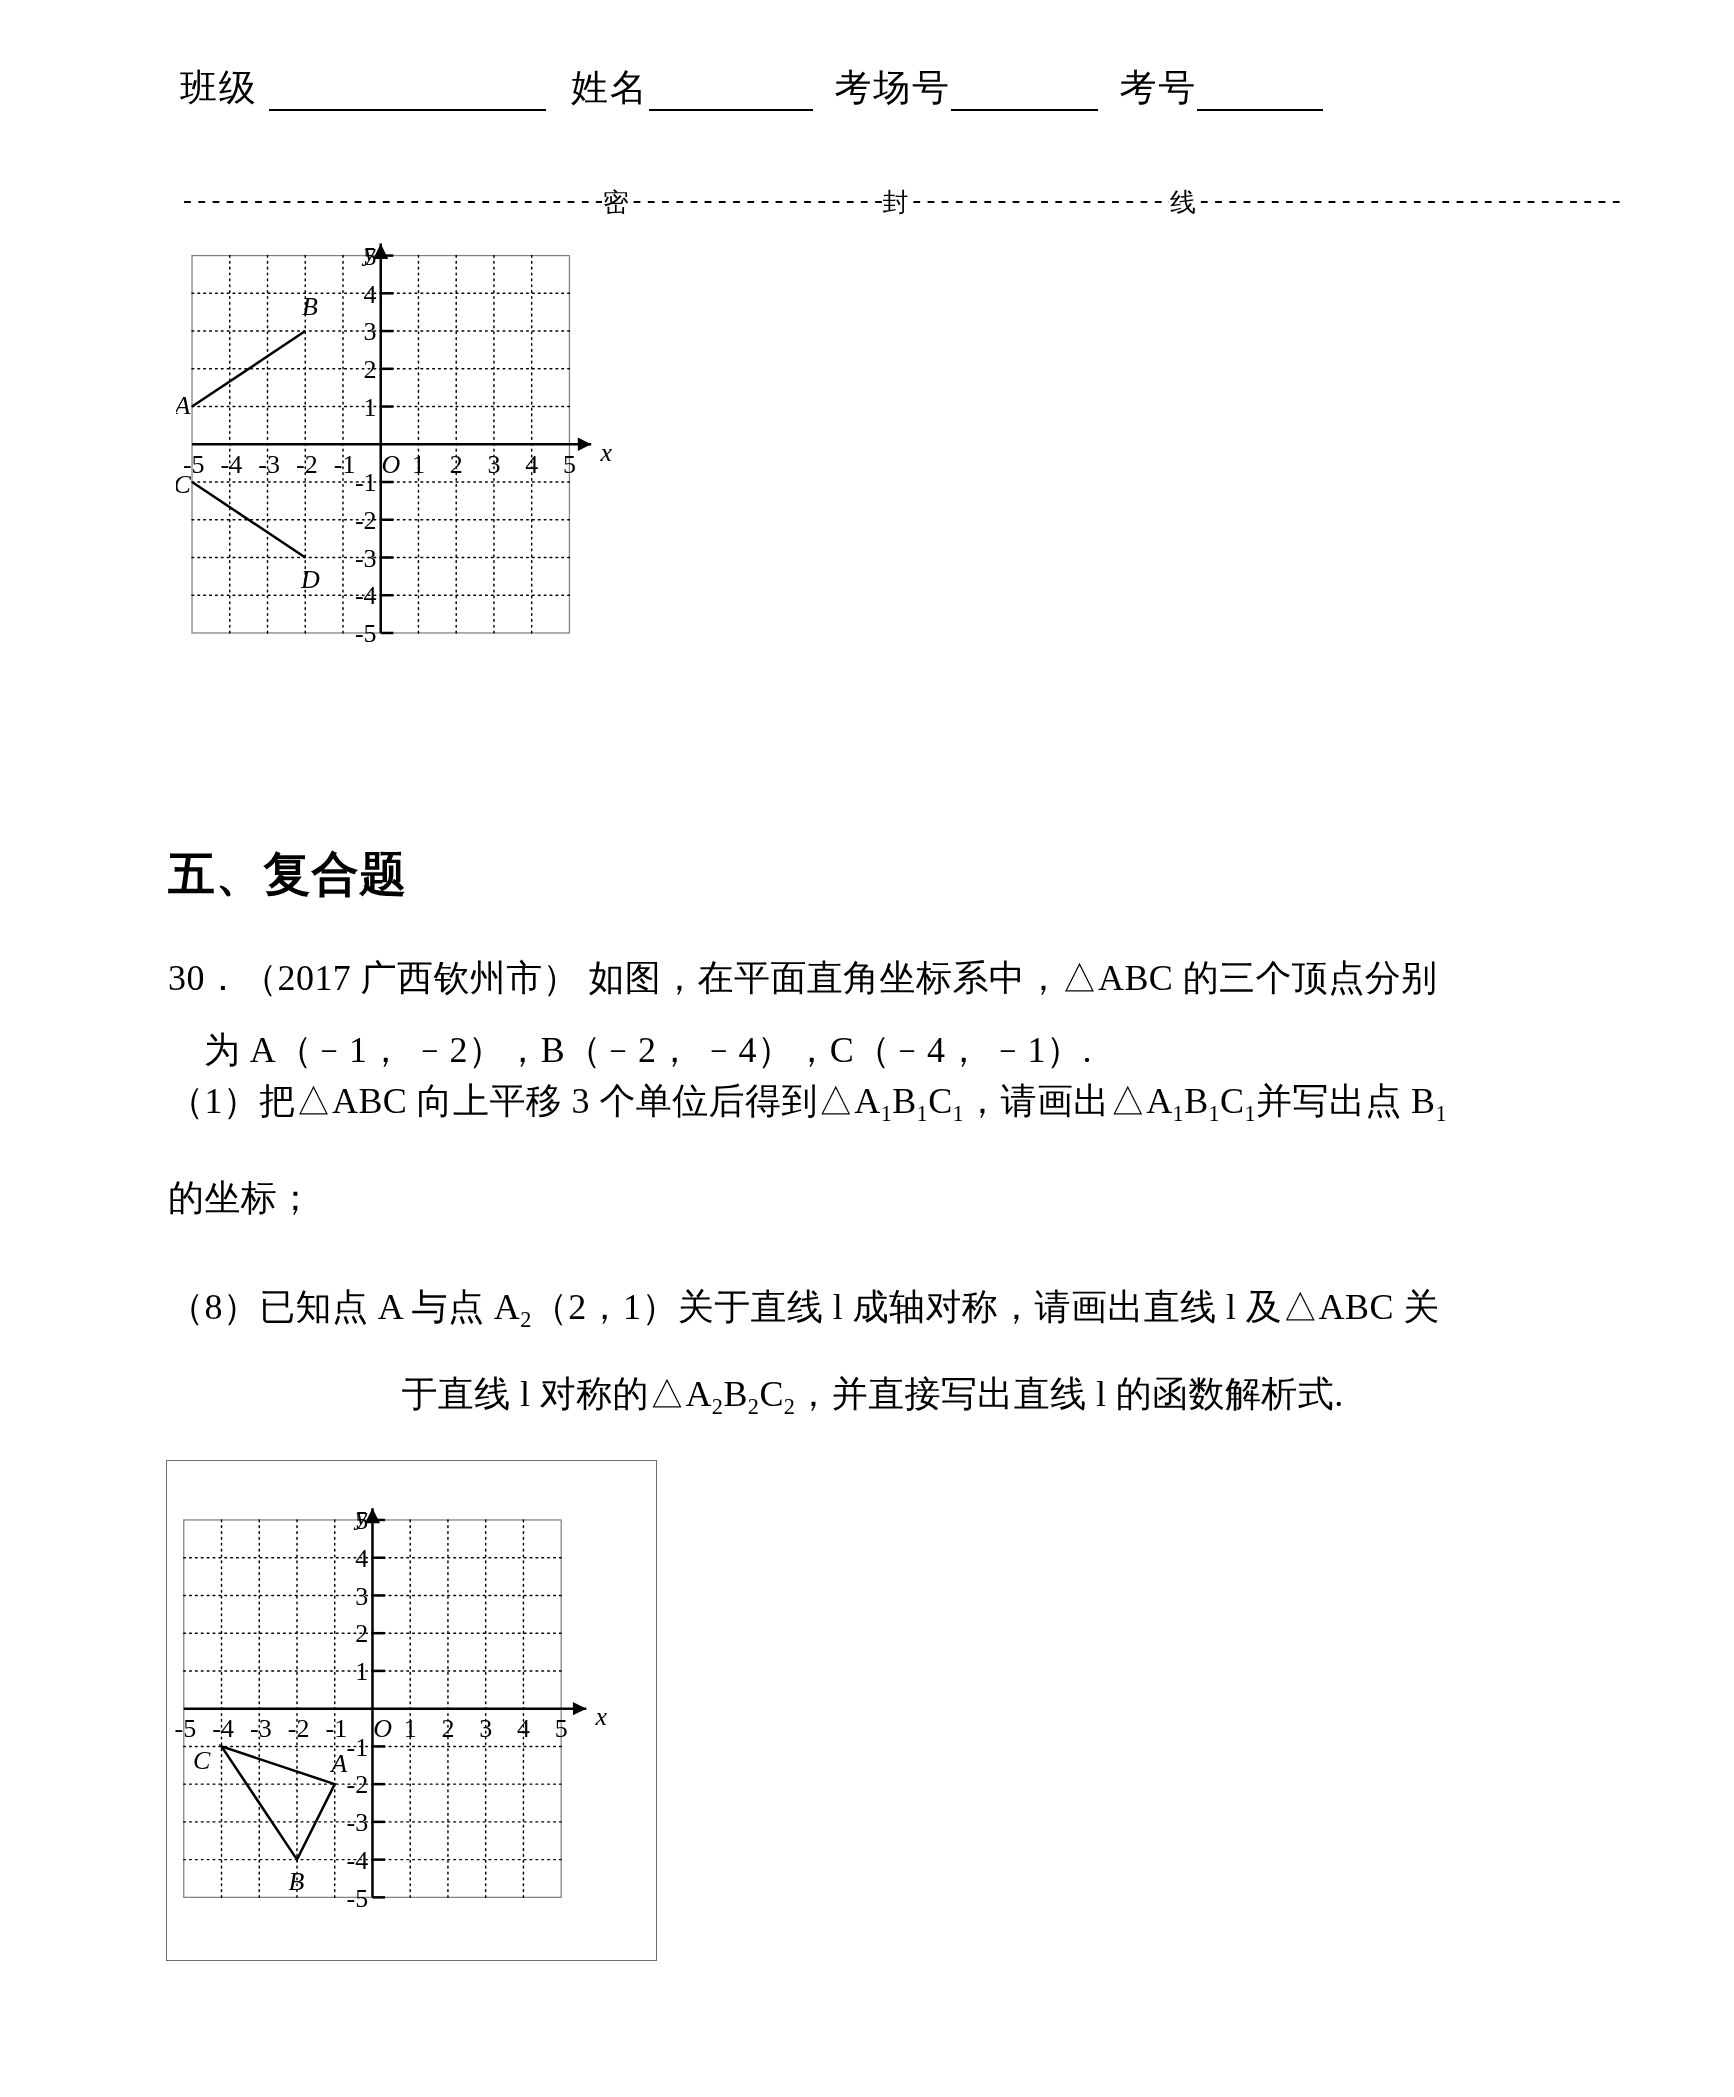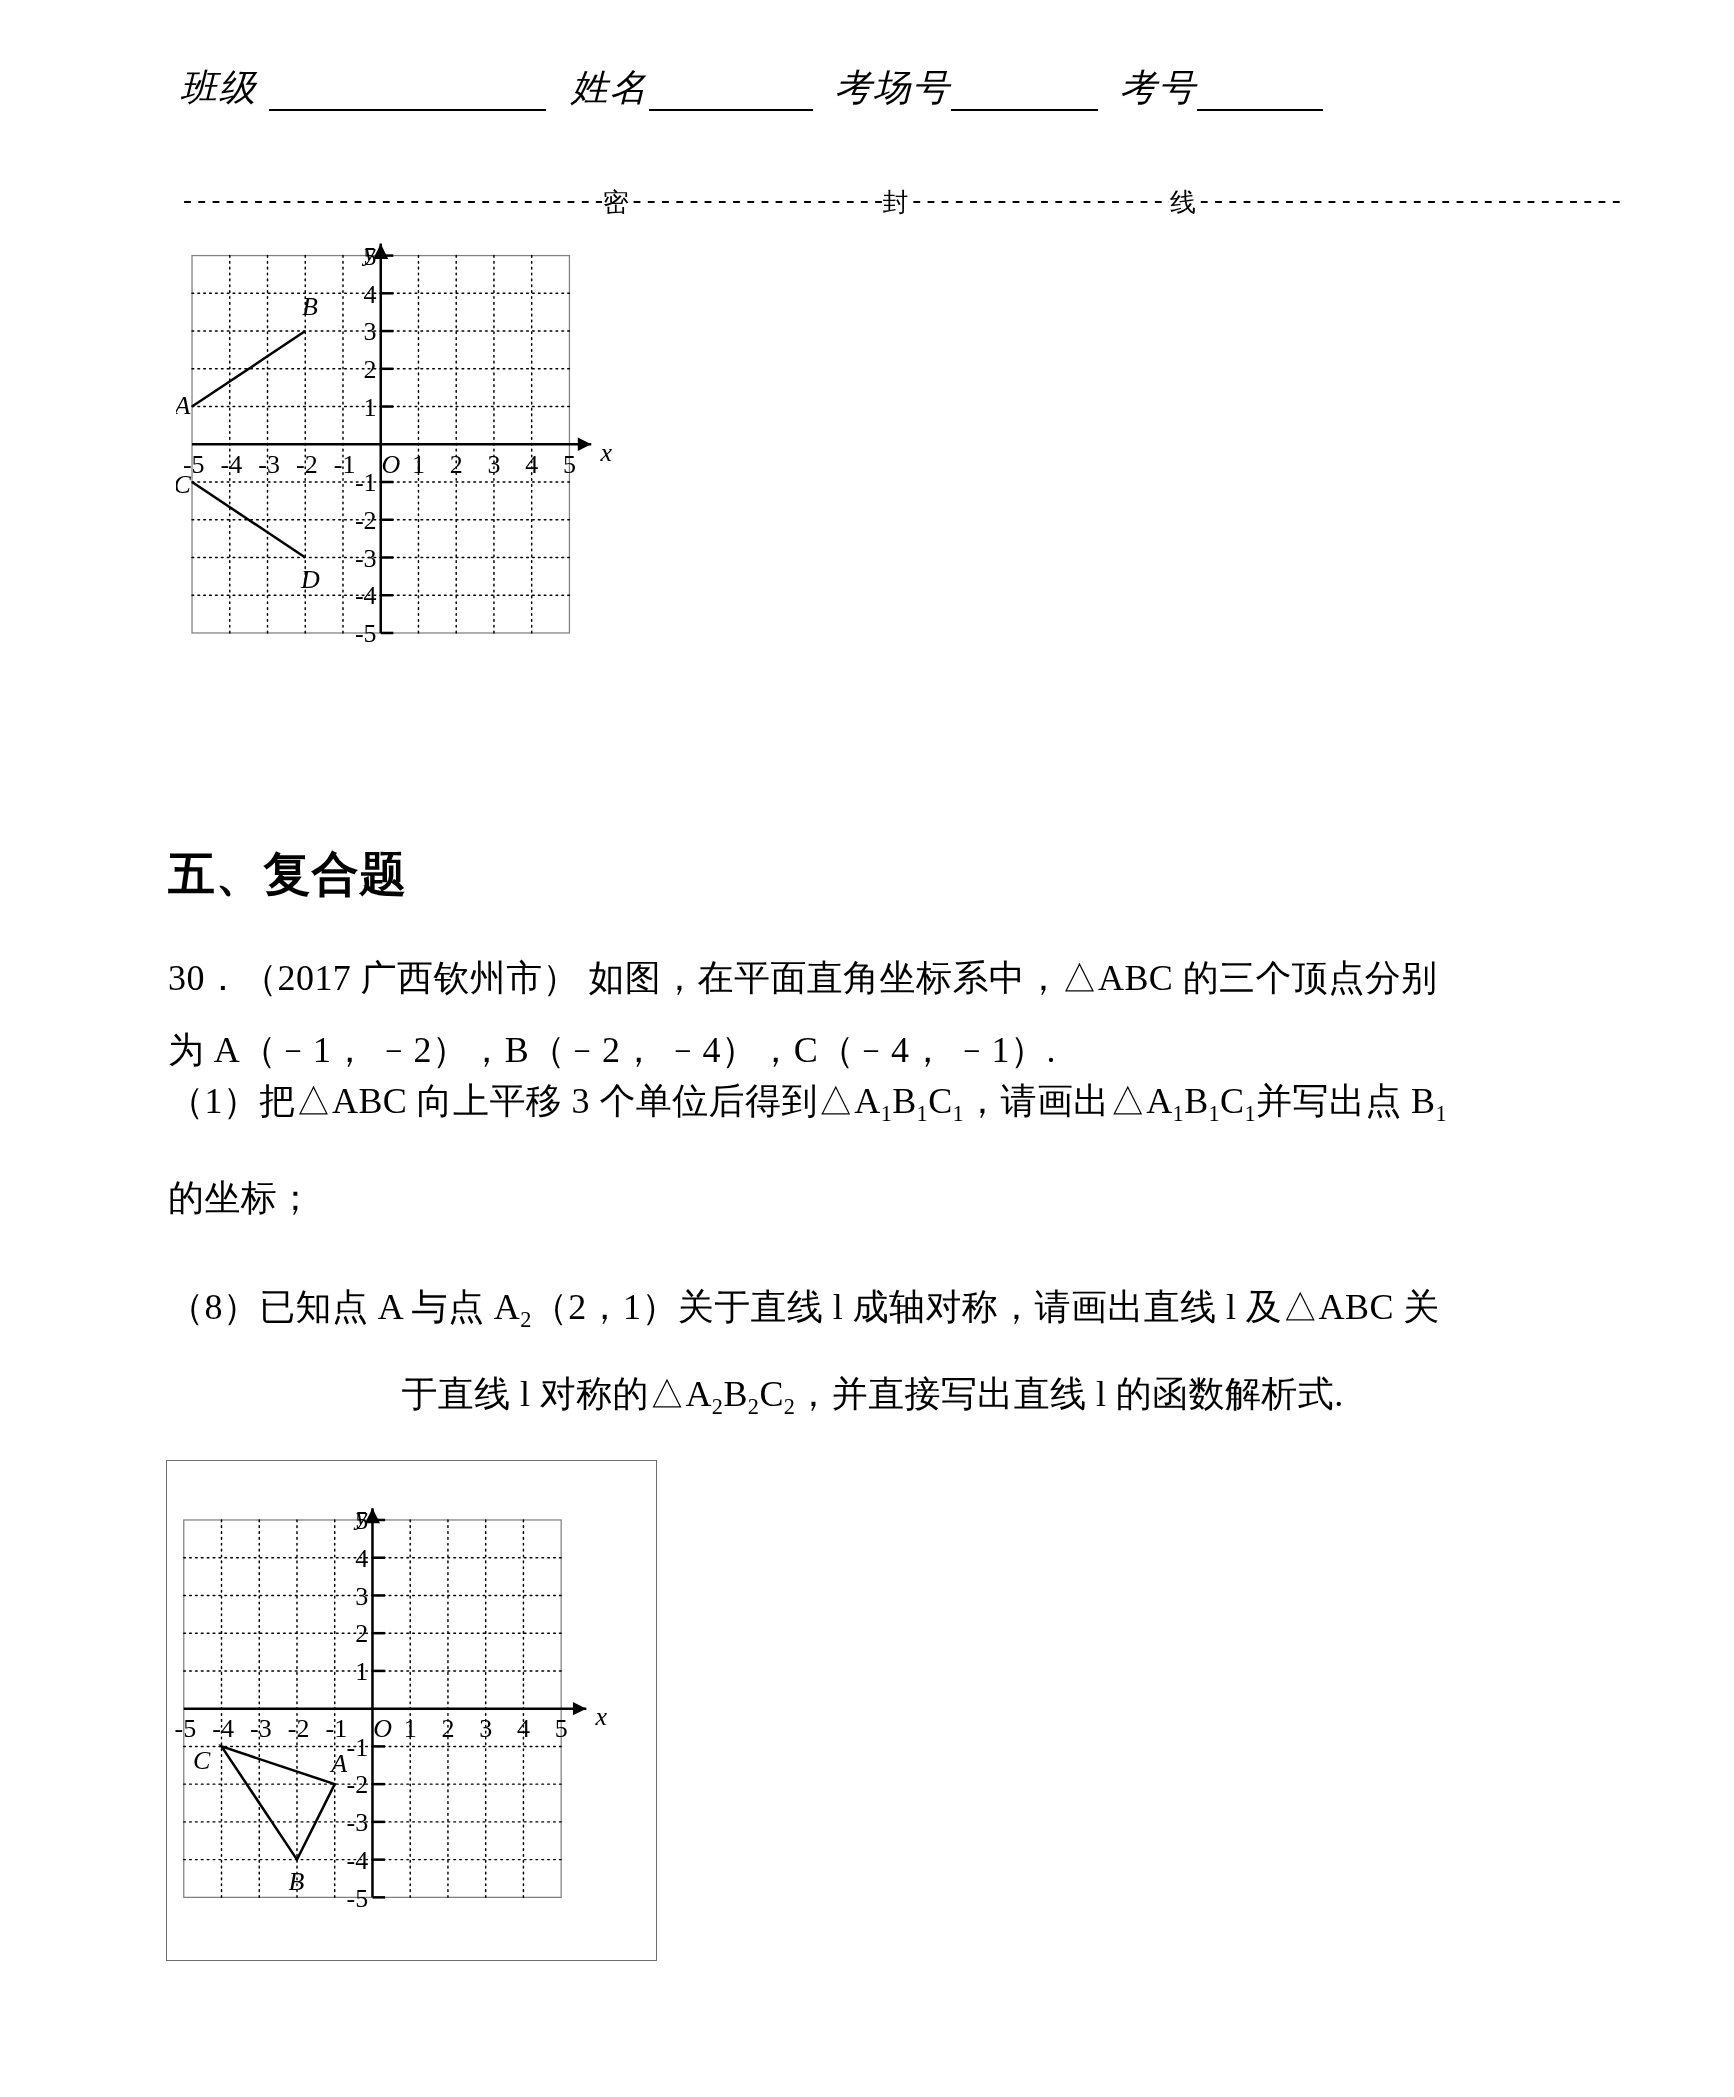--- a/index.html
+++ b/index.html
@@ -8,21 +8,21 @@
     background:#ffffff;
     font-family:"Liberation Serif", serif;
     color:#000;
     position:relative;
     overflow:hidden;
   }
 
   
   .exam-header{
     position:absolute; left:180px; top:63px; width:1384px;
-    display:flex; align-items:flex-end; white-space:nowrap;font-style:italic;
+    display:flex; align-items:flex-end; white-space:nowrap;
   }
   .hdr-label{ font-size:37px; letter-spacing:1.7px; }
   .hdr-blank{
     display:inline-block; border-bottom:2.9px solid #000;
     height:33px; margin:0 0 2.5px 0;
   }
   .blank-class { width:277px; margin-left:11.7px; }
   .blank-name  { width:164px; }
   .blank-room  { width:147px; }
   .blank-id    { width:126px; }
@@ -52,21 +52,21 @@
   .section-title{
     position:absolute; left:168px; top:843px;
     font-size:47px; font-weight:bold; letter-spacing:0.8px;
     font-family:"Liberation Sans", sans-serif;
   }
   .para{
     position:absolute; left:168px; width:1409px;
     font-size:36px; line-height:1.0; letter-spacing:0.4px; white-space:nowrap;
   }
   .p-l1{ top:944px;margin-top:16px; }
-  .p-l2{ top:1032px; }
+  .p-l2{ top:1032px;margin-left:36px; }
   .p-l3{ top:1083px; }
   .p-l4{ top:1180px; }
   .p-l5{ top:1289px; }
   .p-l6{ top:1376px;text-align:center; }
   sub{ font-size:0.62em; vertical-align:sub; }
 </style>
 </head>
 <body>
 
 <div class="exam-header">

